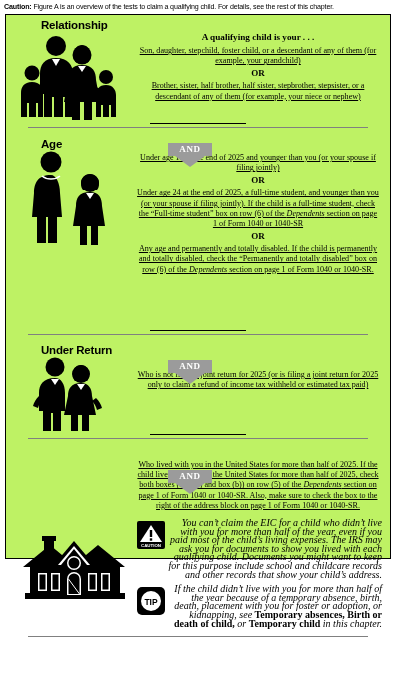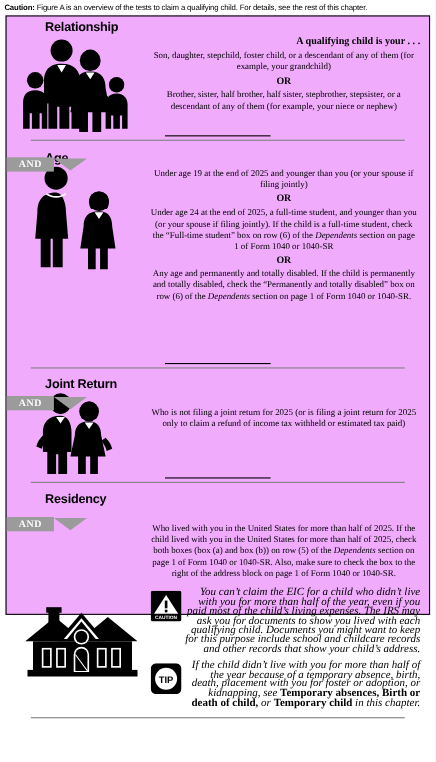--- a/index.html
+++ b/index.html
@@ -4,43 +4,43 @@
 <style>
   html,body{margin:0;padding:0;background:#ffffff;}
   body{width:396px;height:693px;overflow:hidden;
        font-family:"Liberation Serif",serif;color:#000;}
 
   .caption{font-family:"Liberation Sans",sans-serif;font-size:7.1px;
            line-height:9px;padding:3px 4px 2px 4px;letter-spacing:-0.15px;}
   .caption b{font-weight:bold;}
 
   .figure{position:relative;margin:0 5px;border:1px solid #000;
-          height:545px;box-sizing:border-box;background:#f0abfc;}
+          height:545px;box-sizing:border-box;background:#bef264;}
 
   .section{position:relative;}
   .sec-head{font-family:"Liberation Sans",sans-serif;font-weight:bold;
             font-size:11.5px;padding-left:35px;padding-top:4px;letter-spacing:-0.2px;}
 
   .row{display:flex;align-items:flex-start;}
   .art{width:128px;flex:0 0 128px;display:flex;justify-content:center;
        align-items:flex-end;}
   .body{flex:1;padding-right:8px;}
 
   .txt{font-size:8.1px;line-height:10.2px;text-align:center;
-       padding:0 2px;}
-  .hdg{font-size:9.2px;font-weight:bold;text-align:right;line-height:12px;}
+       padding:0 2px;text-decoration:underline;}
+  .hdg{font-size:9.2px;font-weight:bold;text-align:center;line-height:12px;}
   .hdg-i{font-size:8.6px;font-weight:bold;font-style:italic;text-align:center;
          line-height:12px;}
   .or{font-size:9px;font-weight:bold;text-align:center;line-height:15px;}
   .it{font-style:italic;}
 
   .divider{height:1px;background:#808080;margin:3px 22px 0 22px;}
 
   .andwrap{position:absolute;left:0;right:16px;display:flex;
-           flex-direction:row;align-items:center;z-index:5;}
+           flex-direction:column;align-items:center;z-index:5;}
   .andbox{background:#9b9b9b;color:#fff;font-size:9px;font-weight:bold;
           letter-spacing:0.6px;padding:1px 11px 1px 11px;line-height:11px;
           font-family:"Liberation Serif",serif;}
   .andarrow{width:0;height:0;border-left:15px solid transparent;
             border-right:15px solid transparent;border-top:11px solid #9b9b9b;}
 
   .note{display:flex;align-items:flex-start;padding:4px 8px 0 0;}
   .note-icon{flex:0 0 34px;display:flex;justify-content:center;padding-top:2px;}
   .note-txt{flex:1;font-size:10px;line-height:8.6px;font-style:italic;
             text-align:right;}
@@ -132,21 +132,21 @@
     <div class="ground"></div>
     <div class="divider"></div>
   </div>
 
   <div class="andwrap" style="top:345px">
     <div class="andbox">AND</div>
     <div class="andarrow"></div>
   </div>
 
   <div class="section" style="padding-top:5px">
-    <div class="sec-head">Joint Return</div>
+    <div class="sec-head">Under Return</div>
     <div class="row" style="min-height:78px">
       <div class="art" style="align-items:flex-end">
         <svg class="ic" width="104" height="76" viewBox="0 0 104 76" aria-hidden="true">
           <g fill="#000">
 
             <circle cx="37" cy="11" r="9.5"></circle>
             <path d="M37 22c-12 0-16 7-16 15v18h4v20h8V57h2v18h8V55h4V37c0-9-4-15-10-15z"></path>
             <path d="M33 23l4 6 4-6" fill="#fff"></path>
 
             <circle cx="63" cy="18" r="9"></circle>
@@ -166,21 +166,20 @@
     <div class="ground"></div>
     <div class="divider"></div>
   </div>
 
   <div class="andwrap" style="top:455px">
     <div class="andbox">AND</div>
     <div class="andarrow"></div>
   </div>
 
   <div class="section" style="padding-top:5px">
-    <div class="sec-head">Residency</div>
     <div class="row" style="align-items:flex-start">
       <div class="art" style="width:128px;flex:0 0 128px"></div>
       <div class="body" style="padding-top:16px">
         <div class="txt"><span>Who lived with you in the United States for more than half of 2025. If the child lived with you in the United States for more than half of 2025, check both boxes (box (a) and box (b)) on row (5) of the </span><span class="it">Dependents</span><span> section on page 1 of Form 1040 or 1040-SR. Also, make sure to check the box to the right of the address block on page 1 of Form 1040 or 1040-SR.</span></div>
       </div>
     </div>
 
     <div style="position:relative;">
       <div style="position:absolute;left:14px;top:20px;">
         <svg class="ic" width="110" height="72" viewBox="0 0 110 72" aria-hidden="true">

